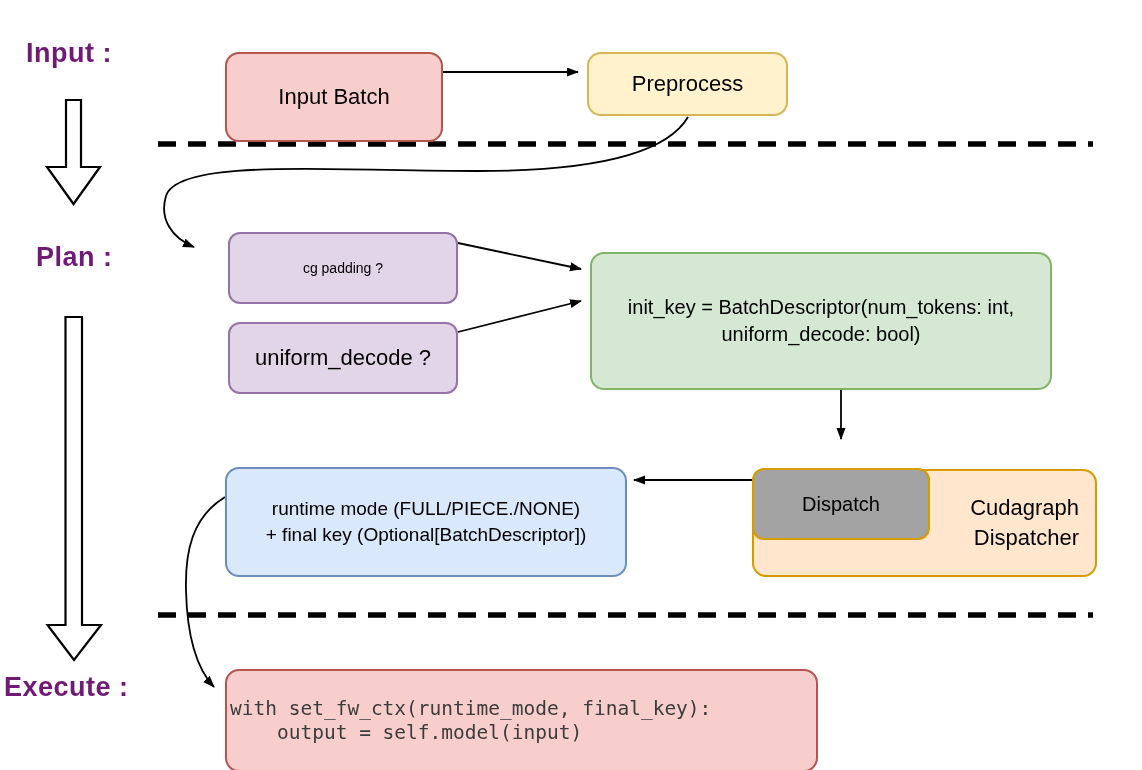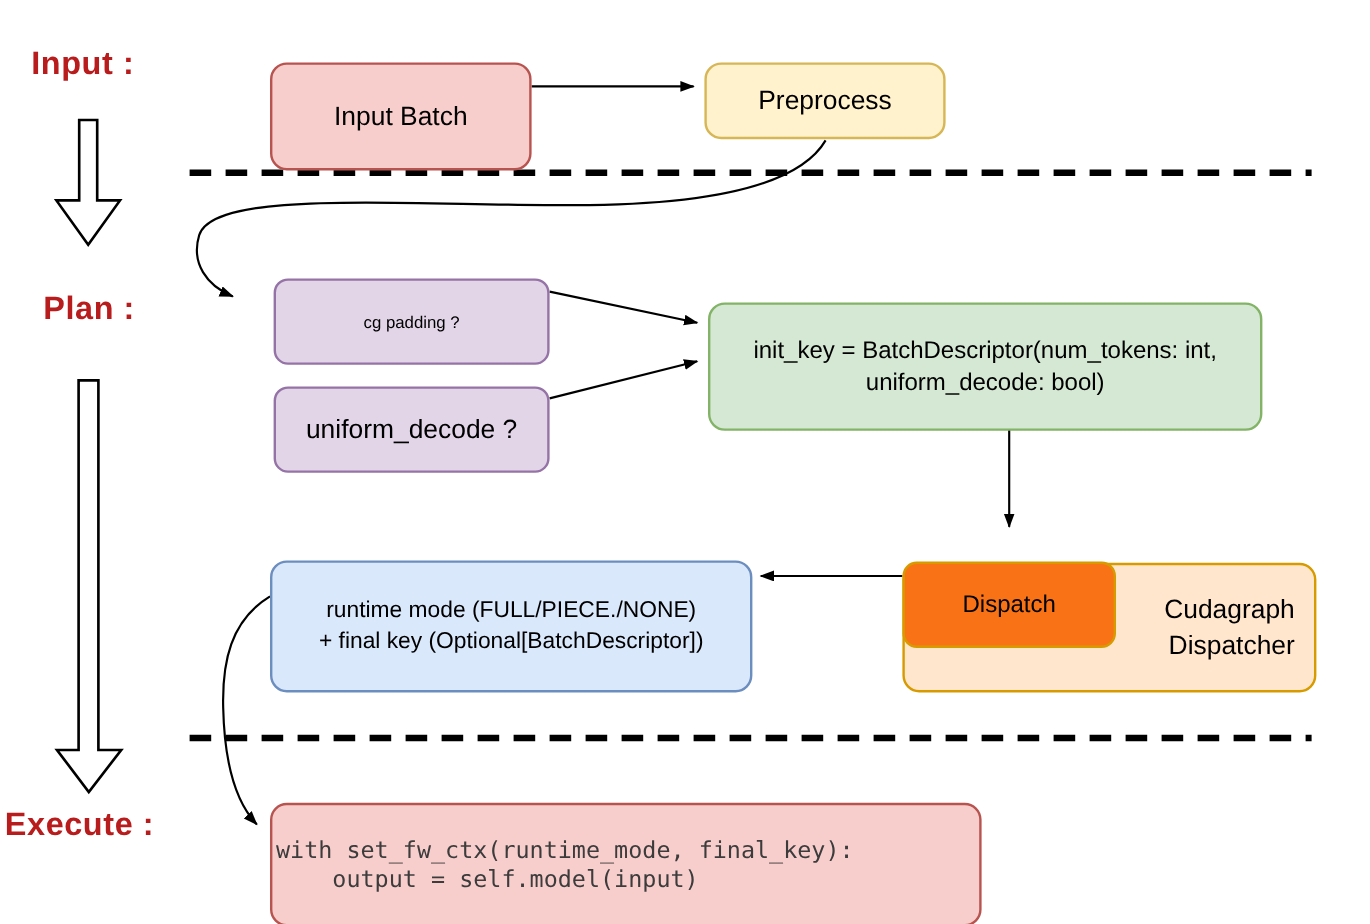--- a/index.html
+++ b/index.html
@@ -6,45 +6,45 @@
   #canvas{
     position:relative;
     width:1142px;height:770px;
     background:#ffffff;
     font-family:"Liberation Sans", sans-serif;
     overflow:hidden;
   }
   #wires{position:absolute;left:0;top:0;width:1142px;height:770px;z-index:1;}
   .stage-label{
     position:absolute;z-index:3;
-    font-weight:bold;font-size:27px;color:#b91c1c;
+    font-weight:bold;font-size:27px;color:#701a75;
     white-space:nowrap;letter-spacing:0.5px;
   }
   .node{
     position:absolute;z-index:2;
     border-radius:14px;
     display:flex;flex-direction:column;align-items:center;justify-content:center;
     color:#000;text-align:center;box-sizing:border-box;margin-top:24px;
   }
   .node .ln{white-space:pre;}
   .n-inputbatch{left:225px;top:28px;width:218px;height:90px;
     background:#F8CECC;border:2px solid #B85450;font-size:22px;}
   .n-preprocess{left:587px;top:28px;width:201px;height:64px;
     background:#FFF2CC;border:2px solid #D6B656;font-size:22px;}
   .n-cgpadding{left:228px;top:208px;width:230px;height:72px;border-radius:12px;
     background:#E1D5E7;border:2px solid #9673A6;font-size:14px;}
   .n-uniformdecode{left:228px;top:298px;width:230px;height:72px;border-radius:12px;
     background:#E1D5E7;border:2px solid #9673A6;font-size:22px;}
-  .n-initkey{left:590px;top:228px;width:462px;height:107px;
+  .n-initkey{left:590px;top:228px;width:462px;height:138px;
     background:#D5E8D4;border:2px solid #82B366;font-size:20px;line-height:27px;}
   .n-cudaouter{left:752px;top:445px;width:345px;height:108px;
     background:#FFE6CC;border:2px solid #D79B00;font-size:22px;line-height:30px;
     align-items:flex-end;justify-content:center;padding-right:16px;}
   .n-dispatch{left:752px;top:444px;width:178px;height:72px;border-radius:12px;
-    background:#f97316;border:2px solid #D79B00;font-size:20px;z-index:3;}
+    background:#a3a3a3;border:2px solid #D79B00;font-size:20px;z-index:3;}
   .n-runtime{left:225px;top:443px;width:402px;height:110px;
     background:#DAE8FC;border:2px solid #6C8EBF;font-size:19px;line-height:26px;text-align:center;}
   .n-execcode{left:225px;top:645px;width:593px;height:103px;
     background:#F8CECC;border:2px solid #B85450;
     font-family:"DejaVu Sans Mono", monospace;font-size:19.5px;line-height:24px;
     color:#3c3c3c;align-items:flex-start;padding-left:3px;text-align:left;}
 </style>
 </head>
 <body>
 

